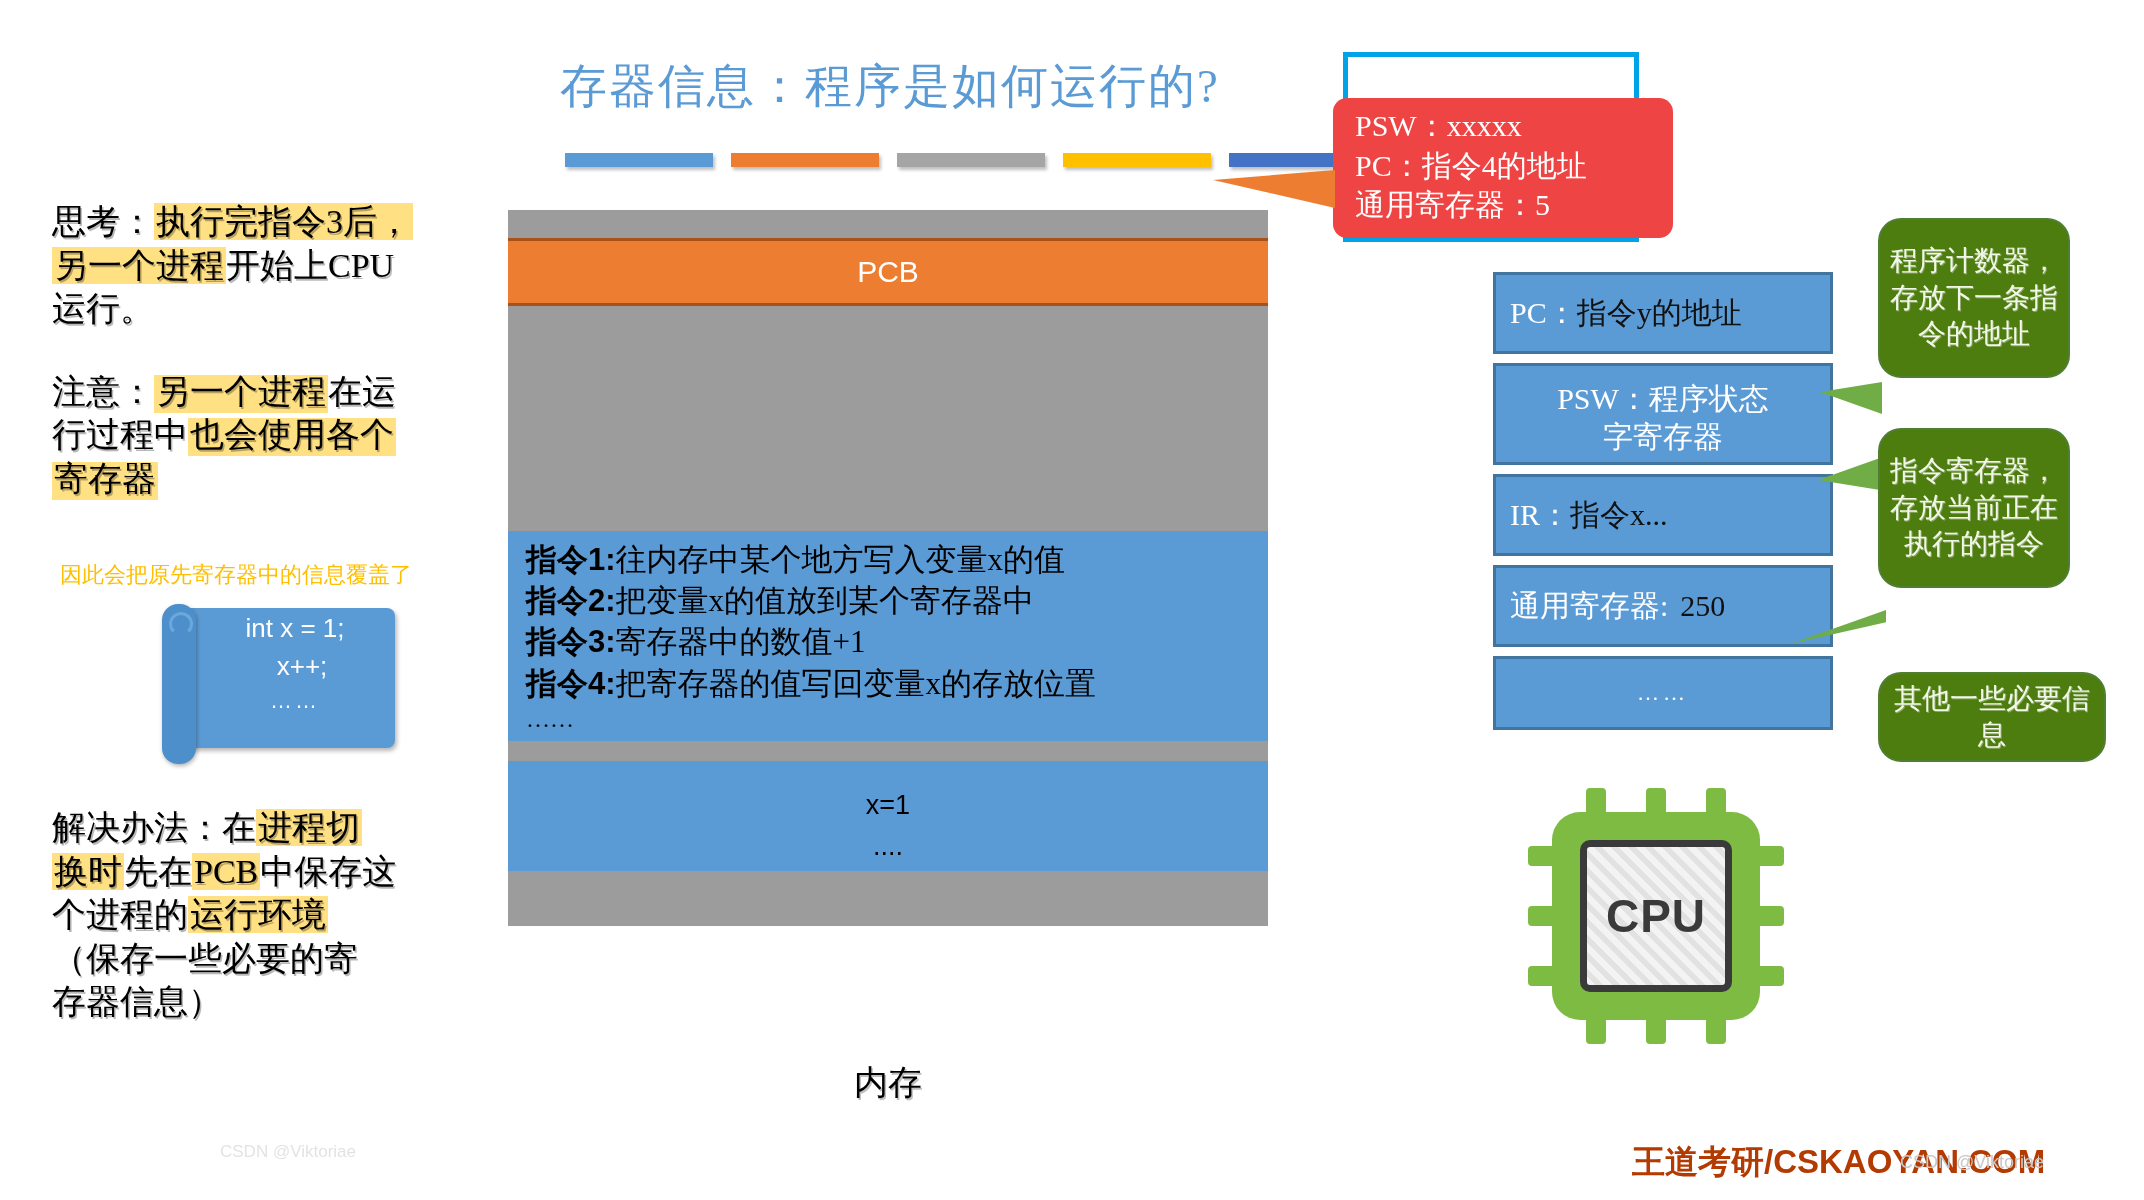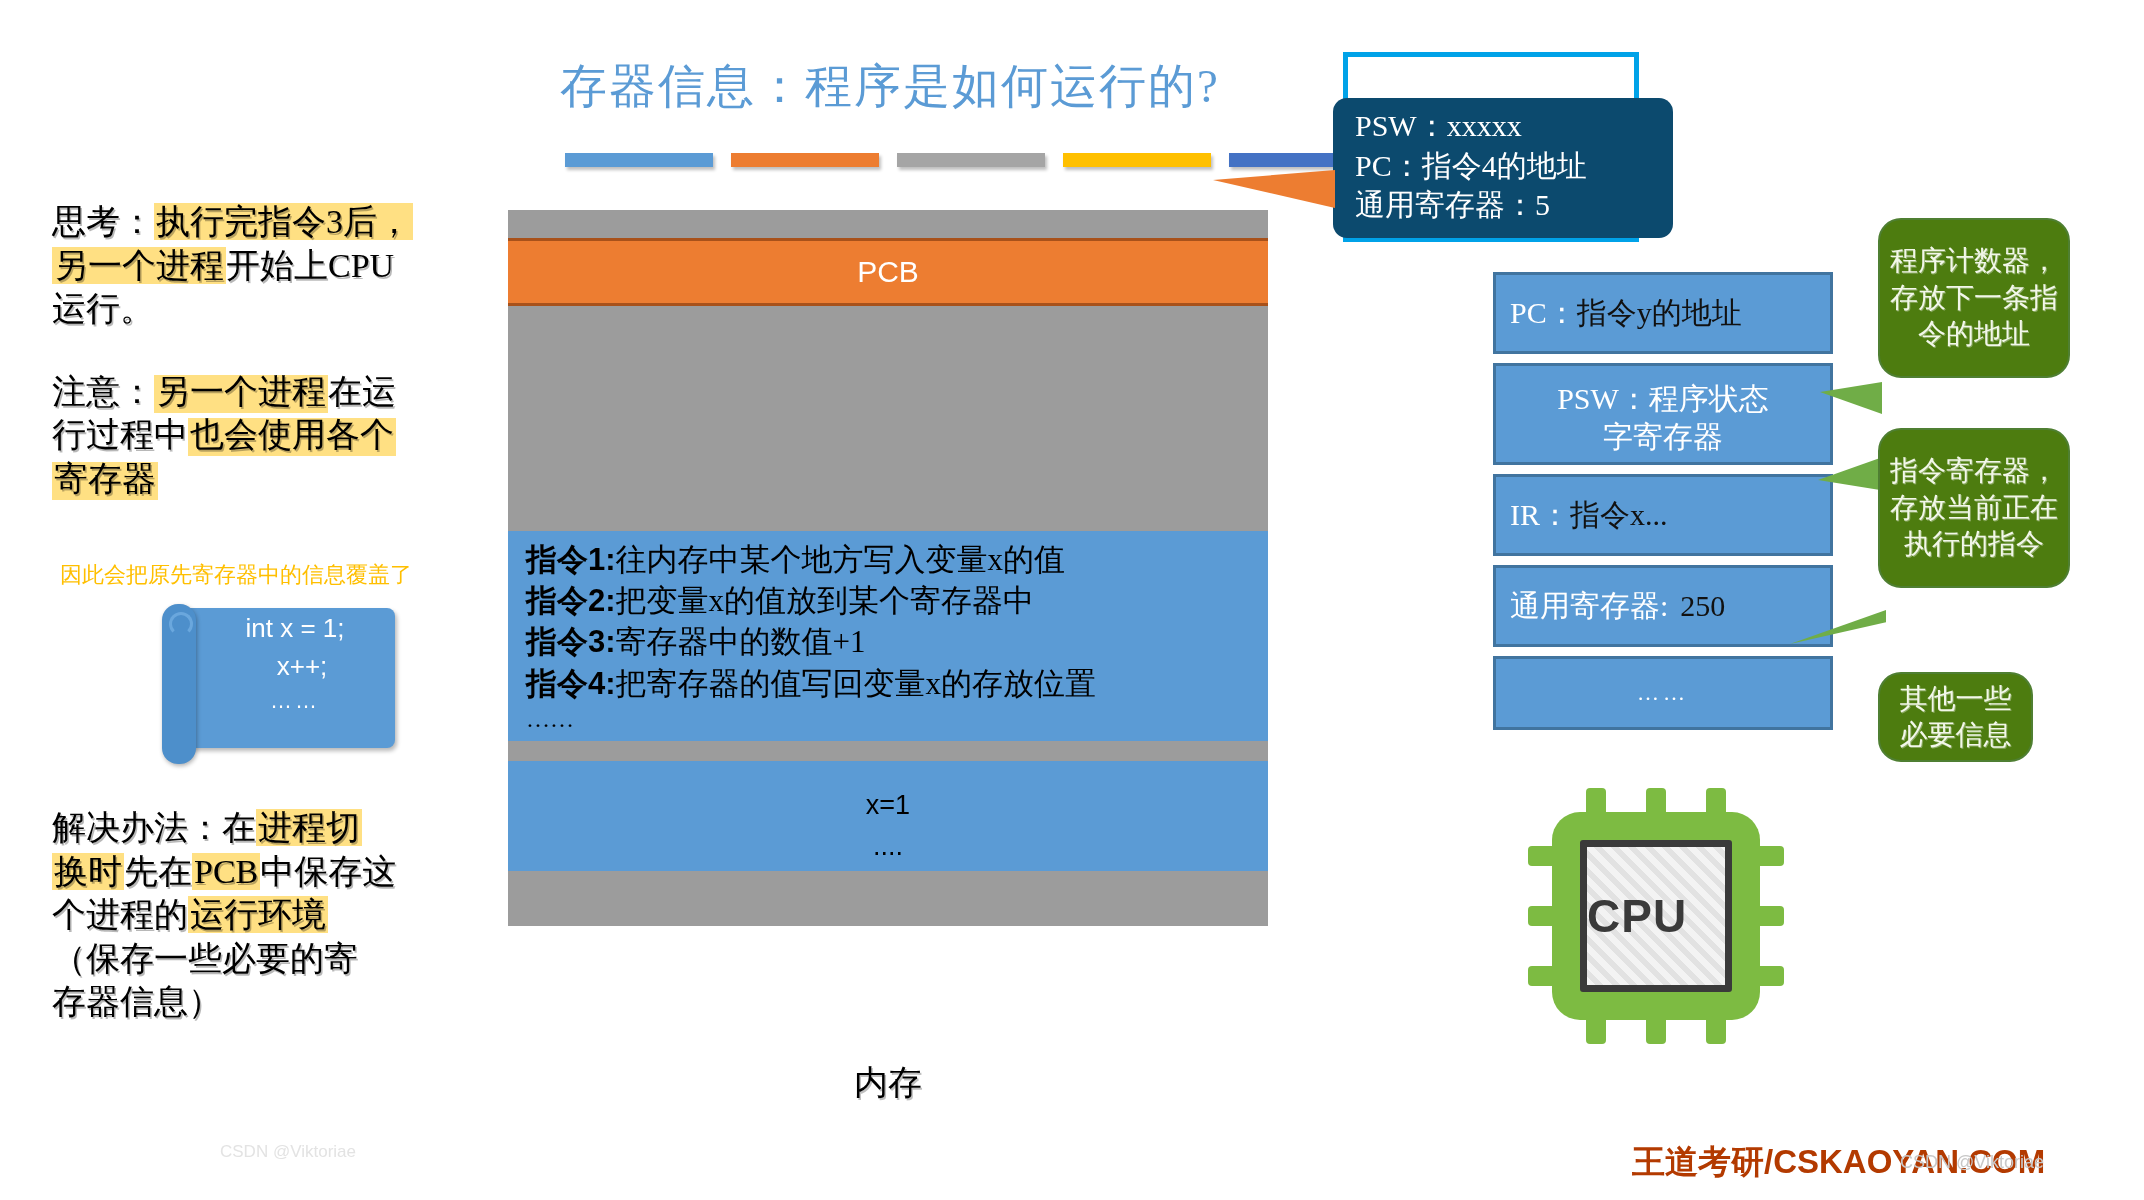--- a/index.html
+++ b/index.html
@@ -79,21 +79,21 @@
     text-shadow: 1.5px 1.5px 0 rgba(0,0,0,.25);
   }
 
   
   .blue-outline {
     position: absolute; left: 1343px; top: 52px; width: 296px; height: 190px;
     border: 5px solid #00a2e8; background: transparent;
   }
   .orange-callout {
     position: absolute; left: 1333px; top: 98px; width: 340px; height: 140px;
-    background: #0c4a6e; border-radius: 14px;
+    background: #ef4444; border-radius: 14px;
     color:#fff; padding: 8px 0 16px 22px;
     font-size: 30px; line-height: 1.32; white-space: nowrap;
   }
   .orange-callout .tail {
     position: absolute; left: -120px; top: 72px; width: 0; height: 0;
     border-top: 10px solid transparent;
     border-bottom: 28px solid transparent;
     border-right: 122px solid #ed7d31;
   }
 
@@ -112,38 +112,38 @@
   
   .green {
     position: absolute; background: #4d7c0f; border: 2px solid #4f7f32;
     border-radius: 23px; color:#f2f7e9; text-align:center;
     font-size: 28px; line-height: 1.3;
     text-shadow: 1px 1px 0 rgba(255,255,255,.35);
     display:flex; align-items:center; justify-content:center; padding: 6px 10px;
   }
   .g1 { left: 1878px; top: 218px; width: 192px; height: 160px; }
   .g2 { left: 1878px; top: 428px; width: 192px; height: 160px; }
-  .g3 { left: 1878px; top: 672px; width: 155px; height: 90px; }
+  .g3 { left: 1878px; top: 672px; width: 228px; height: 90px; }
   .gtail { position:absolute; width:0; height:0; }
   .gt1 { left: 1820px; top: 382px; border-top: 10px solid transparent; border-bottom: 22px solid transparent; border-right: 62px solid #70ad47; }
   .gt2 { left: 1818px; top: 458px; border-top: 22px solid transparent; border-bottom: 10px solid transparent; border-right: 62px solid #70ad47; }
   .gt3 { left: 1790px; top: 610px; width: 96px; height: 34px; border:0; background:#70ad47;
          clip-path: polygon(0% 100%, 100% 0%, 100% 36%); }
 
   
   .cpu { position: absolute; left: 1528px; top: 788px; width: 256px; height: 256px; }
   .cpu .chip {
     position:absolute; left: 24px; top: 24px; right: 24px; bottom: 24px;
     background: #7dbb42; border-radius: 28px;
   }
   .cpu .inner {
     position:absolute; left: 52px; top: 52px; right: 52px; bottom: 52px;
     background: repeating-linear-gradient(45deg, #f3f3f3 0 6px, #e2e2e2 6px 12px);
-    border: 7px solid #3a3a3a; border-radius: 3px;
-    display:flex; align-items:center; justify-content:flex-start;
+    border: 7px solid #3a3a3a; border-radius: 10px;
+    display:flex; align-items:center; justify-content:center;
   }
   .cpu .inner span {
     font-family:"Liberation Sans",sans-serif; font-weight:700; font-size: 46px;
     color:#3a3a3a; letter-spacing: 1px;
   }
   .cpu .pin { position:absolute; background:#7dbb42; border-radius: 4px; }
 
   
   .footer {
     position: absolute; left: 1632px; top: 1140px;

